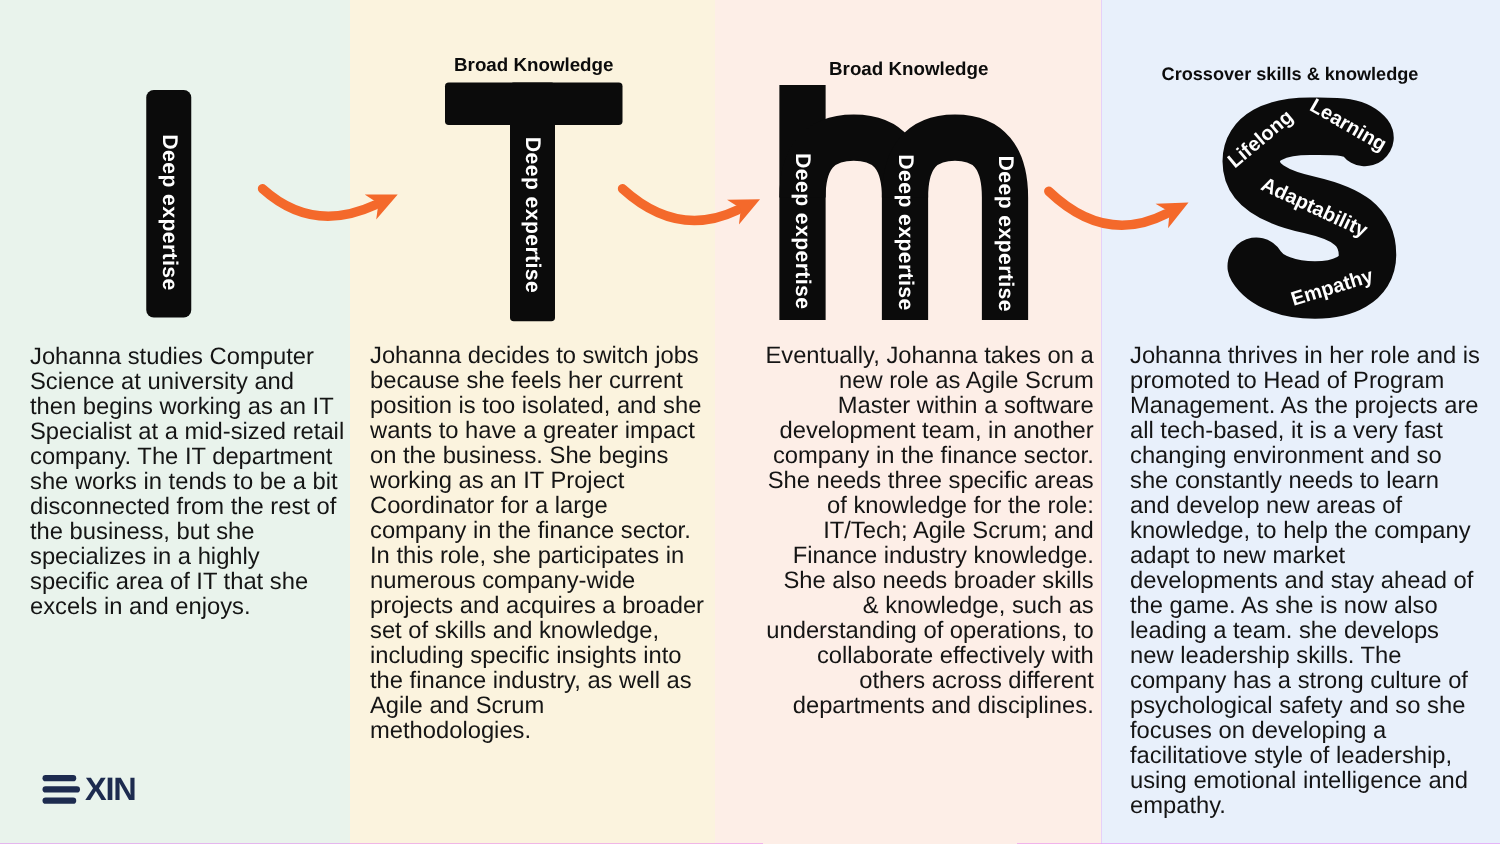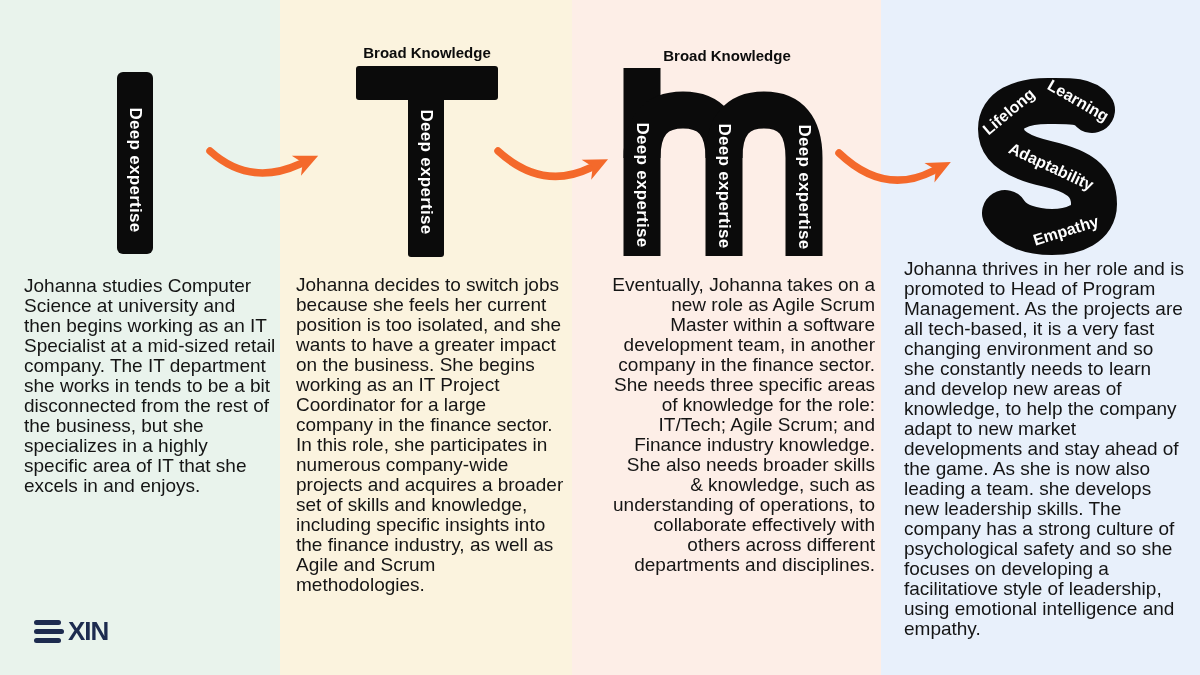--- a/index.html
+++ b/index.html
@@ -39,21 +39,21 @@
   .s-learning     { left:1078px; top:101px; transform:translate(-50%,-50%) rotate(30deg); }
   .s-adaptability { left:1051px; top:167px; transform:translate(-50%,-50%) rotate(25deg); }
   .s-empathy      { left:1066px; top:231px; transform:translate(-50%,-50%) rotate(-17deg); }
 
   .para {
     position:absolute; z-index:3; font-size:19px; line-height:20px; color:#151515;
   }
   .para0 { left:24px;  top:276px; width:252px; }
   .para1 { left:296px; top:275px; width:268px; }
   .para2 { left:609px; top:275px; width:266px;text-align:right; }
-  .para3 { left:904px; top:259px; width:282px; }
+  .para3 { left:904px; top:275px; width:282px; }
 
   .exin-logo { position:absolute; left:34px; top:620px; z-index:3; display:flex; align-items:center; }
   .exin-bars { display:flex; flex-direction:column; justify-content:space-between; height:23px; margin-right:4px; }
   .exin-bar  { height:5px; background:#1d2b4f; border-radius:2.5px; }
   .exin-bar.b1 { width:27px; }
   .exin-bar.b2 { width:30px; }
   .exin-bar.b3 { width:27px; }
   .exin-text {
     font-weight:bold; font-size:26px; line-height:23px; color:#1d2b4f; letter-spacing:-1px;
   }
@@ -90,20 +90,21 @@
     </g>
   </svg>
 
   <div class="letter-rect i-bar"></div>
 
   <div class="letter-rect t-bar"></div>
   <div class="letter-rect t-stem"></div>
 
   <div class="col-header" style="left:427px; top:44px;">Broad Knowledge</div>
   <div class="col-header" style="left:727px; top:47px;">Broad Knowledge</div>
+  <div class="col-header hdr-s" style="left:1032px; top:52px;">Crossover skills &amp; knowledge</div>
 
   <span class="bar-label" style="left:135px; top:170px;">Deep expertise</span>
   <span class="bar-label" style="left:426px; top:172px;">Deep expertise</span>
   <span class="bar-label" style="left:642px; top:185px;">Deep expertise</span>
   <span class="bar-label" style="left:724px; top:186px;">Deep expertise</span>
   <span class="bar-label" style="left:804px; top:187px;">Deep expertise</span>
 
   <span class="s-label s-lifelong">Lifelong</span>
   <span class="s-label s-learning">Learning</span>
   <span class="s-label s-adaptability">Adaptability</span>

